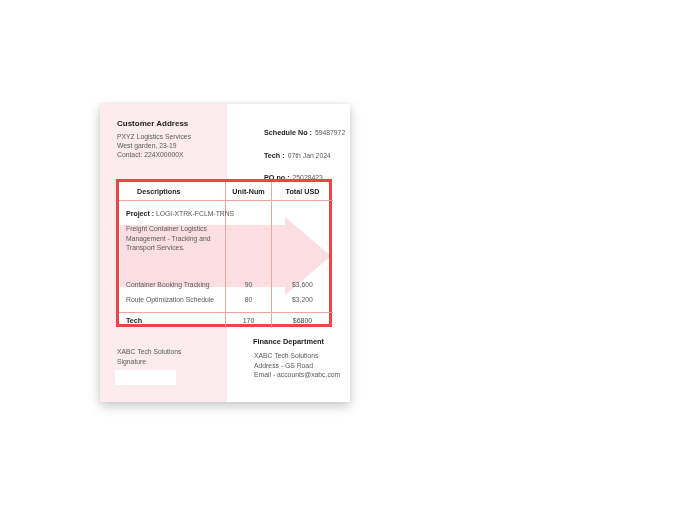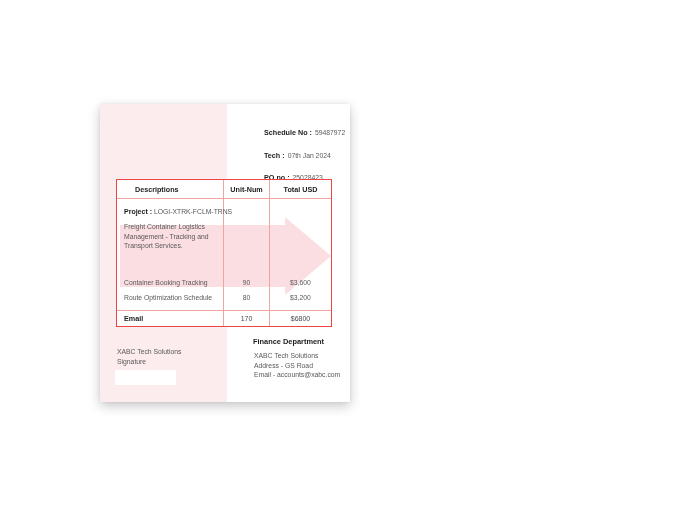--- a/index.html
+++ b/index.html
@@ -35,21 +35,21 @@
   .arrow-watermark {
     position: absolute; left: 4px; top: 38px; width: 211px; height: 78px;
     background: #fadee2; z-index: 1;
     clip-path: polygon(0% 10.3%, 78.2% 10.3%, 78.2% 0%, 100% 50%, 78.2% 100%, 78.2% 89.7%, 0% 89.7%);
   }
   .grid {
     position: absolute; inset: 0; z-index: 2;
     display: grid;
     grid-template-columns: 107px 46px 61px;
     grid-template-rows: 19px 112px 15px;
-    border: 1px solid #ef4444;
+    border: 3px solid #ef4444;
   }
   .cell { position: relative; background: transparent; }
   .cell.bR { border-right: 1px solid #f0a5a1; }
   .cell.bB { border-bottom: 1px solid #f0a5a1; }
   .hcell { display: flex; align-items: center; font-size: 7.2px; font-weight: bold; color: #1c1c1c; }
   .hcell.left { justify-content: flex-start; padding-left: 18px; }
   .hcell.center { justify-content: center; }
 
   .desc-cell { padding: 9px 6px 0 7px; }
   .project-line { font-size: 7px; margin-bottom: 7px; white-space: nowrap; }
@@ -76,20 +76,26 @@
   .finance-block .heading { font-size: 7.4px; font-weight: bold; color: #1c1c1c; margin-bottom: 5px; }
   .finance-block .line { font-size: 6.8px; color: #595959; line-height: 9.7px; padding-left: 1px; }
 </style>
 </head>
 <body>
 
 <div class="stage">
   <div class="card">
     <div class="pink-band"></div>
 
+    <div class="customer">
+      <div class="heading">Customer Address</div>
+      <div class="line">PXYZ Logistics Services</div>
+      <div class="line">West garden, 23-19</div>
+      <div class="line">Contact: 224X00000X</div>
+    </div>
 
     <div class="meta">
       <div class="meta-row">
         <span class="label">Schedule No :</span><span class="value">59487972</span>
       </div>
       <div class="meta-row">
         <span class="label">Tech :</span><span class="value">07th Jan 2024</span>
       </div>
       <div class="meta-row">
         <span class="label">PO no :</span><span class="value">25028423</span>
@@ -121,21 +127,21 @@
           </div>
         </div>
 
         <div class="cell bB">
           <div class="body-num-wrap">
             <div class="num row-y1">$3,600</div>
             <div class="num row-y2">$3,200</div>
           </div>
         </div>
 
-        <div class="cell bR tcell label">Email</div>
+        <div class="cell bR tcell label">Tech</div>
         <div class="cell bR tcell center">170</div>
         <div class="cell tcell center">$6800</div>
       </div>
     </div>
 
     <div class="signature-block">
       <div class="line">XABC Tech Solutions</div>
       <div class="line">Signature</div>
     </div>
     <div class="signature-box"></div>

